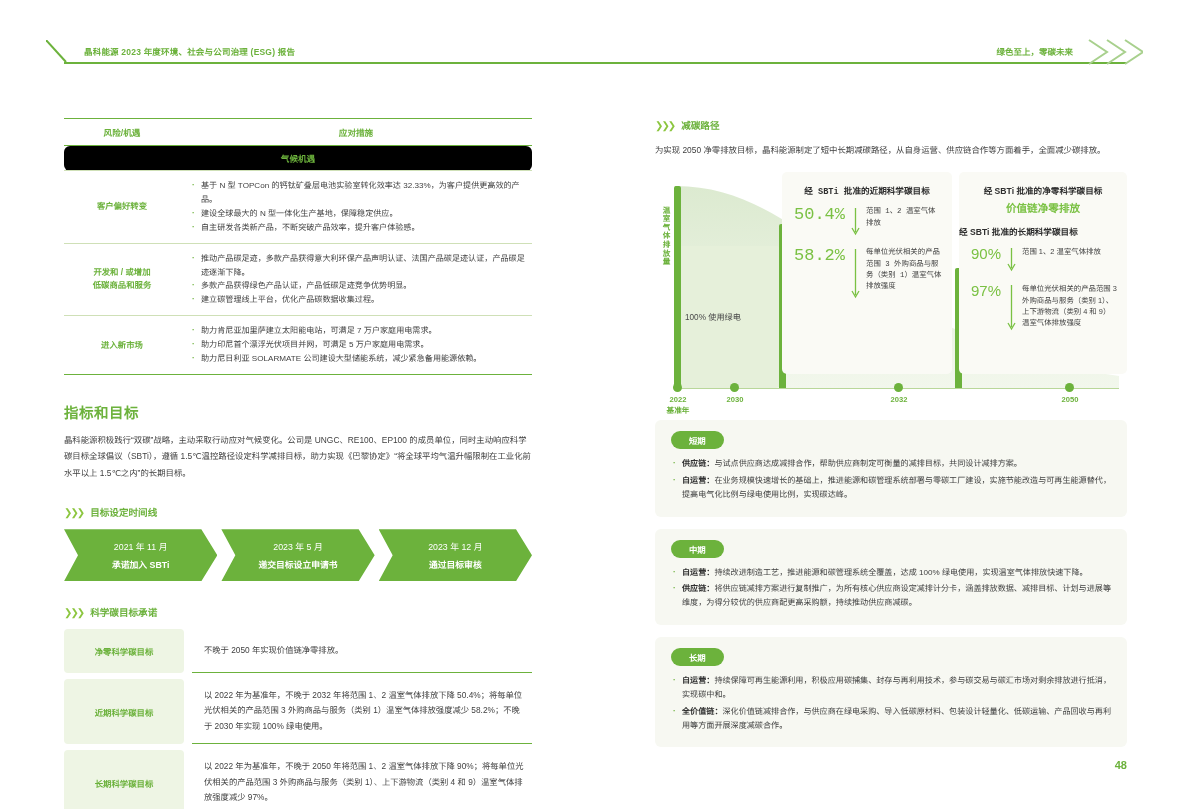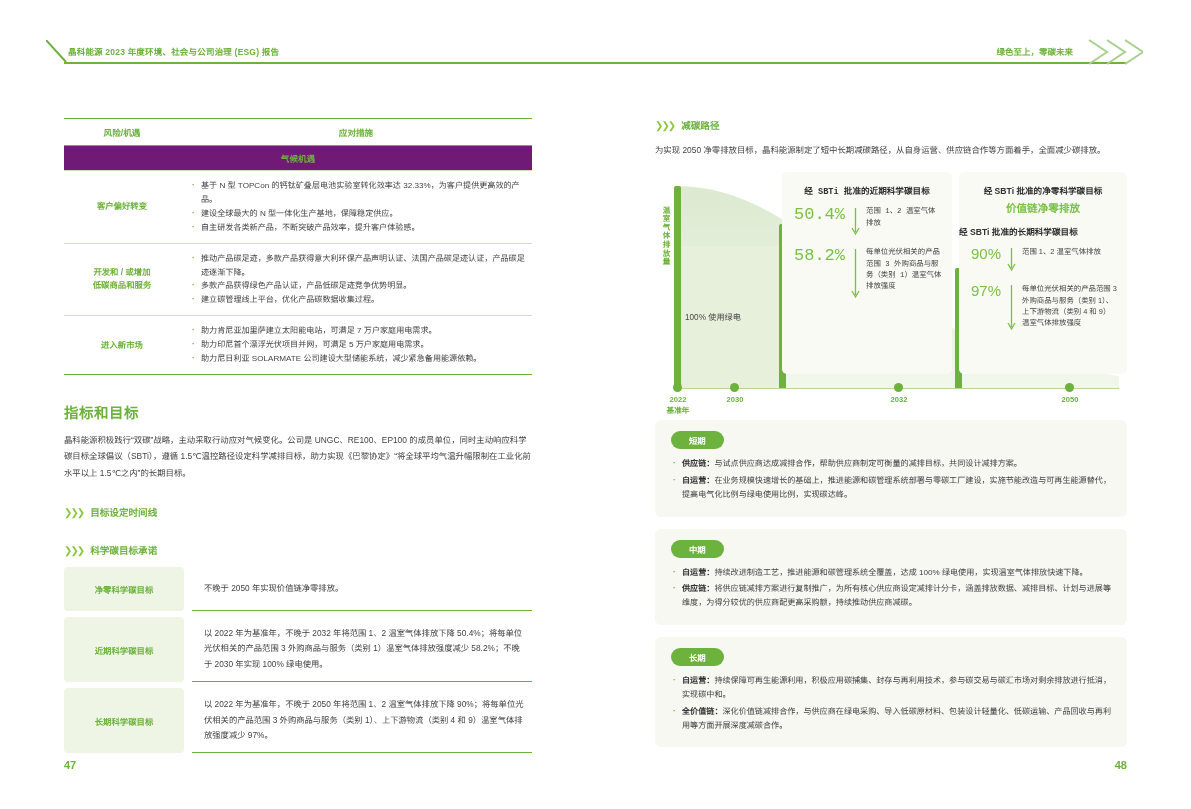--- a/index.html
+++ b/index.html
@@ -7,39 +7,39 @@
     width:1191px;height:809px;position:relative;overflow:hidden;
     font-family:"Liberation Sans","DejaVu Sans",sans-serif;
     color:#3b3b3b;
   }
   .page{position:absolute;inset:0;}
 
   
   .hdr{position:absolute;left:0;top:0;width:1191px;height:100px;}
   .hdr-rule{position:absolute;left:64px;top:62px;width:1063px;height:2px;background:#6cb23c;}
   .hdr-slash{position:absolute;left:46px;top:40px;width:26px;height:24px;}
-  .hdr-left{position:absolute;left:68px;top:45px;font-size:8.5px;font-weight:bold;color:#6cb23c;letter-spacing:.2px;white-space:nowrap;}
+  .hdr-left{position:absolute;left:84px;top:45px;font-size:8.5px;font-weight:bold;color:#6cb23c;letter-spacing:.2px;white-space:nowrap;}
   .hdr-right{position:absolute;right:118px;top:45px;font-size:8.5px;font-weight:bold;color:#6cb23c;white-space:nowrap;}
   .hdr-chev{position:absolute;right:48px;top:38px;width:58px;height:28px;}
 
   
   .pgnum{position:absolute;bottom:38px;font-size:11px;font-weight:bold;color:#6cb23c;}
   .pgnum.left{left:64px;}
   .pgnum.right{right:64px;}
 
   
   .colL{position:absolute;left:64px;top:118px;width:468px;}
   .colR{position:absolute;left:655px;top:118px;width:472px;}
 
   
   .rtable{width:100%;border-collapse:collapse;}
   .rtable td,.rtable th{vertical-align:middle;}
   .rt-head{border-top:1.6px solid #6cb23c;border-bottom:1.6px solid #6cb23c;}
   .rt-head th{font-size:8.6px;font-weight:bold;color:#6cb23c;padding:7px 4px;text-align:center;}
-  .rt-sub td{background:#701a75;font-size:8.6px;font-weight:bold;color:#6cb23c;text-align:center;padding:6px 4px;border-bottom:1px solid #cfe0b7;}
+  .rt-sub td{background:#000000;font-size:8.6px;font-weight:bold;color:#6cb23c;text-align:center;padding:6px 4px;border-bottom:1px solid #cfe0b7;border-radius:6px;}
   .rt-cat{width:108px;font-size:8.4px;font-weight:bold;color:#6cb23c;text-align:center;padding:8px 4px;line-height:1.55;}
   .rt-body{font-size:8.1px;color:#3f3f3f;line-height:1.72;padding:8px 6px 8px 10px;}
   .rt-row{border-bottom:1px solid #cfe0b7;}
   .rt-row.last{border-bottom:1.6px solid #6cb23c;}
   ul.dash{margin:0;padding:0;list-style:none;}
   ul.dash li{position:relative;padding-left:11px;}
   ul.dash li:before{content:"·";position:absolute;left:2px;top:-1px;color:#6cb23c;font-weight:bold;}
 
   
   h2.sec{font-size:14.5px;font-weight:bold;color:#6cb23c;margin:26px 0 10px 0;letter-spacing:.5px;}
@@ -175,20 +175,34 @@
     </table>
 
     <h2 class="sec">指标和目标</h2>
     <p class="para">晶科能源积极践行“双碳”战略，主动采取行动应对气候变化。公司是 UNGC、RE100、EP100 的成员单位，同时主动响应科学碳目标全球倡议（SBTi），遵循 1.5℃温控路径设定科学减排目标，助力实现《巴黎协定》“将全球平均气温升幅限制在工业化前水平以上 1.5℃之内”的长期目标。</p>
 
     <h3 class="sub">
       <span class="chevs">❯❯❯</span>
       <span>目标设定时间线</span>
     </h3>
 
+    <div class="timeline">
+      <div class="tl-step">
+        <span class="tl-date">2021 年 11 月</span>
+        <span class="tl-label">承诺加入 SBTi</span>
+      </div>
+      <div class="tl-step">
+        <span class="tl-date">2023 年 5 月</span>
+        <span class="tl-label">递交目标设立申请书</span>
+      </div>
+      <div class="tl-step">
+        <span class="tl-date">2023 年 12 月</span>
+        <span class="tl-label">通过目标审核</span>
+      </div>
+    </div>
 
     <h3 class="sub">
       <span class="chevs">❯❯❯</span>
       <span>科学碳目标承诺</span>
     </h3>
 
     <div class="sbti">
       <div class="sbti-row">
         <div class="sbti-key">净零科学碳目标</div>
         <div class="sbti-val">不晚于 2050 年实现价值链净零排放。</div>

